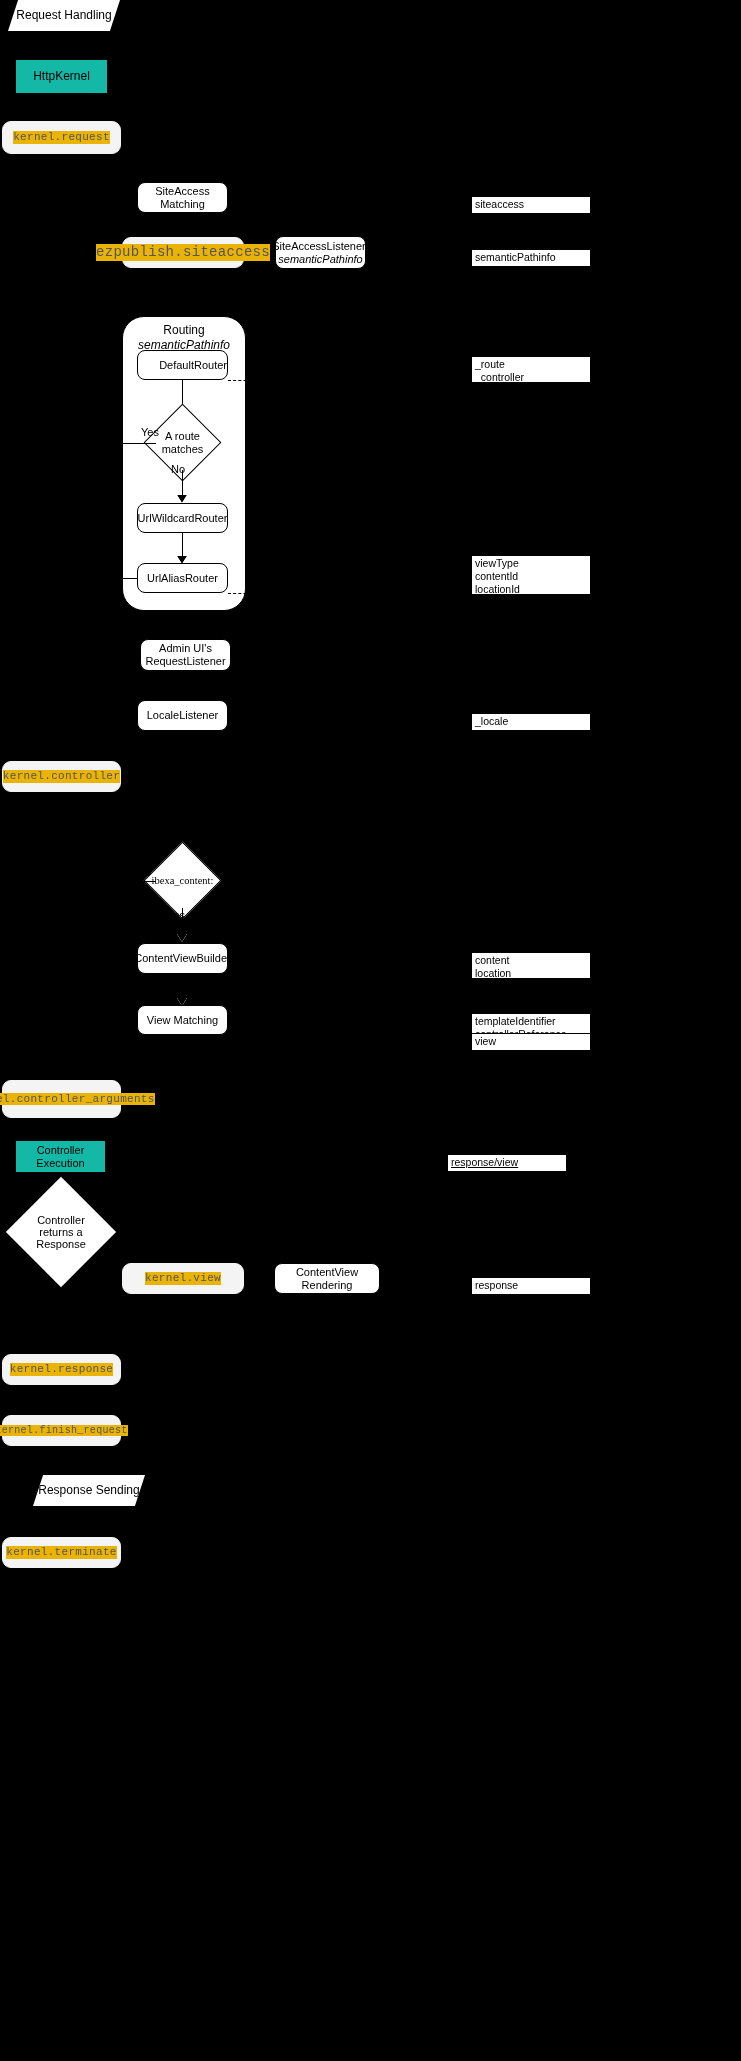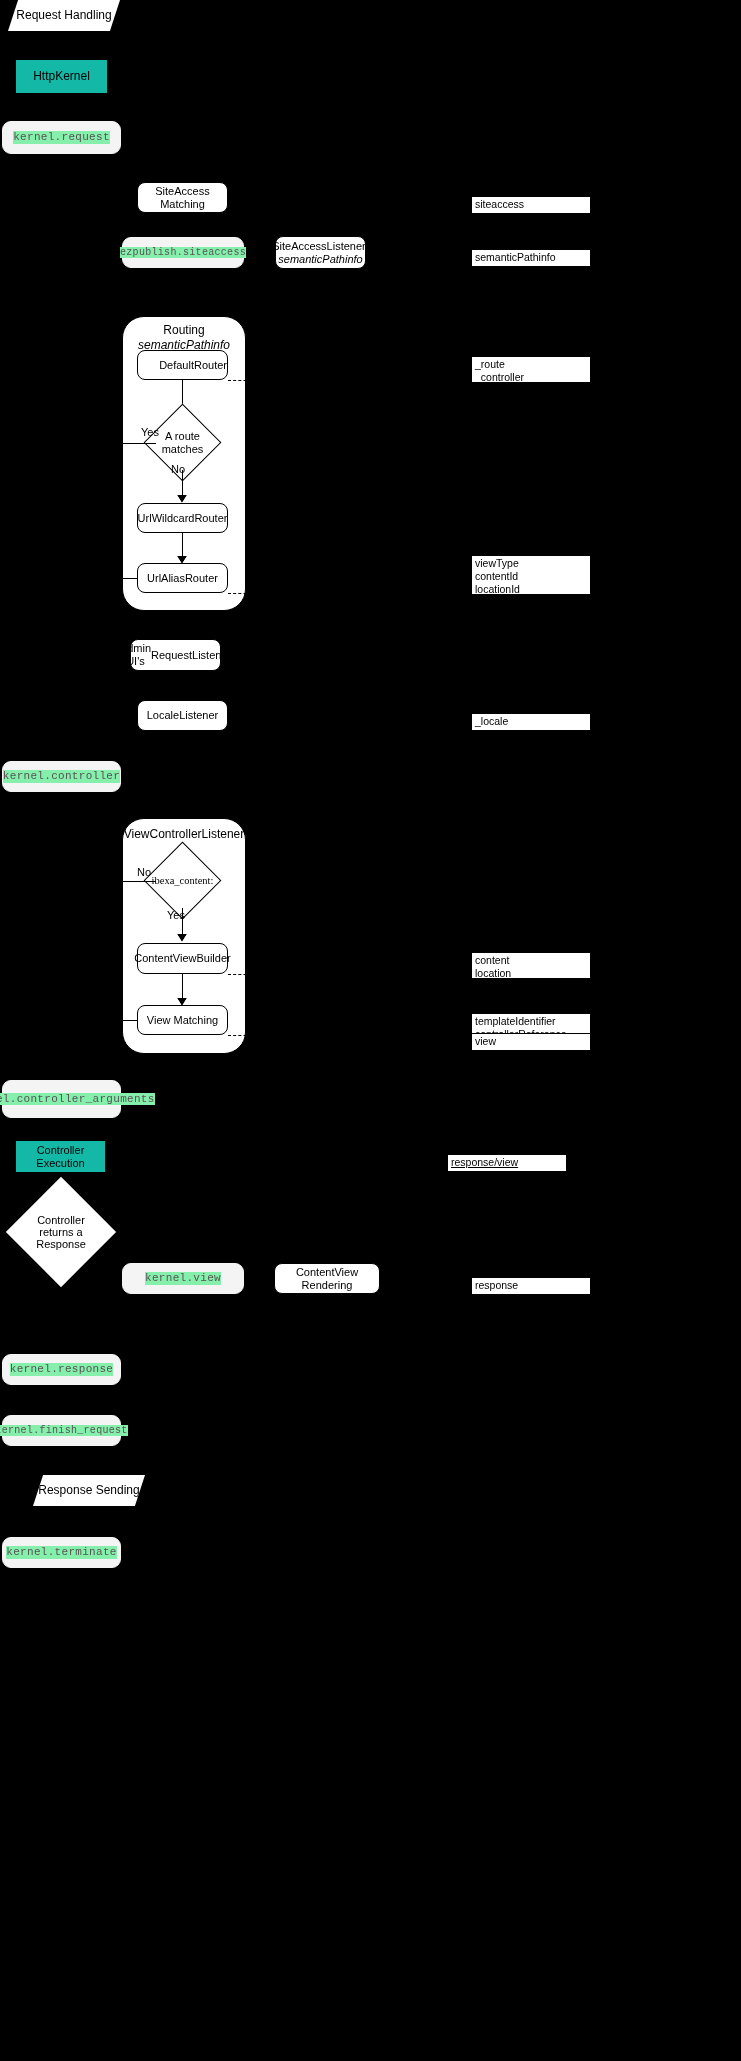--- a/index.html
+++ b/index.html
@@ -24,21 +24,21 @@
   
   .rect{
     background:#14b8a6;border:0;font-size:12px;
   }
   
   .event{
     background:#f4f4f4;border:1px solid #f4f4f4;border-radius:9px;
     font-family:"Liberation Mono",monospace;font-size:11px;color:#555;
     letter-spacing:.3px;
   }
-  .event span{background:#86efac;}
+  .event span{background:#eab308;}
   
   .banner{
     background:#fff;font-size:12px;
     clip-path:polygon(9% 0,100% 0,91% 100%,0 100%);
   }
   
   .group{
     position:absolute;background:#fff;border:1px solid #000;border-radius:22px;
   }
   .group-title{
@@ -102,21 +102,21 @@
   </div>
 
   <div class="txt proc" style="left:137px;top:182px;width:91px;height:31px;">
     <span>SiteAccess Matching</span>
   </div>
   <div class="attr" style="left:471px;top:196px;width:120px;height:18px;">
     <div>siteaccess</div>
   </div>
 
   <div class="txt event" style="left:122px;top:237px;width:122px;height:31px;">
-    <span style="font-size:10px">ezpublish.siteaccess</span>
+    <span style="font-size:14px">ezpublish.siteaccess</span>
   </div>
 
   <div class="txt proc" style="left:275px;top:236px;width:91px;height:33px;flex-direction:column;">
     <span>SiteAccessListener:</span>
     <span class="italic">semanticPathinfo</span>
   </div>
   <div class="attr" style="left:471px;top:249px;width:120px;height:18px;">
     <div>semanticPathinfo</div>
   </div>
 
@@ -163,39 +163,36 @@
     <span>UrlAliasRouter</span>
   </div>
   <div class="ln lnh" style="left:122px;top:578px;width:16px;"></div>
   <div class="dash" style="left:228px;top:593px;width:34px;"></div>
   <div class="attr" style="left:471px;top:555px;width:120px;height:40px;">
     <div>viewType</div>
     <div>contentId</div>
     <div>locationId</div>
   </div>
 
-  <div class="txt proc" style="left:130px;top:639px;width:91px;height:32px;flex-direction:row;">
+  <div class="txt proc" style="left:140px;top:639px;width:91px;height:32px;flex-direction:column;">
     <span>Admin UI's</span>
     <span>RequestListener</span>
   </div>
 
   <div class="txt proc" style="left:137px;top:700px;width:91px;height:31px;">
     <span>LocaleListener</span>
   </div>
   <div class="attr" style="left:471px;top:713px;width:120px;height:18px;">
     <div>_locale</div>
   </div>
 
   <div class="txt event" style="left:2px;top:761px;width:119px;height:31px;">
     <span>kernel.controller</span>
   </div>
 
-  <div class="group" style="left:122px;top:818px;width:122px;height:234px;">
-    <div class="group-title" style="top:8px;left:0;">ViewControllerListener</div>
-  </div>
 
   <div class="diamond" style="left:155px;top:853px;width:55px;height:55px;">
     <div class="dshape"></div>
     <div class="dlabel">
       <div style="font-family:'Liberation Serif',serif;font-size:10.5px;white-space:nowrap;">ibexa_content:</div>
     </div>
   </div>
   <div class="edgelabel" style="left:137px;top:866px;">No</div>
   <div class="edgelabel" style="left:167px;top:909px;">Yes</div>
   <div class="ln lnh" style="left:122px;top:881px;width:34px;"></div>

